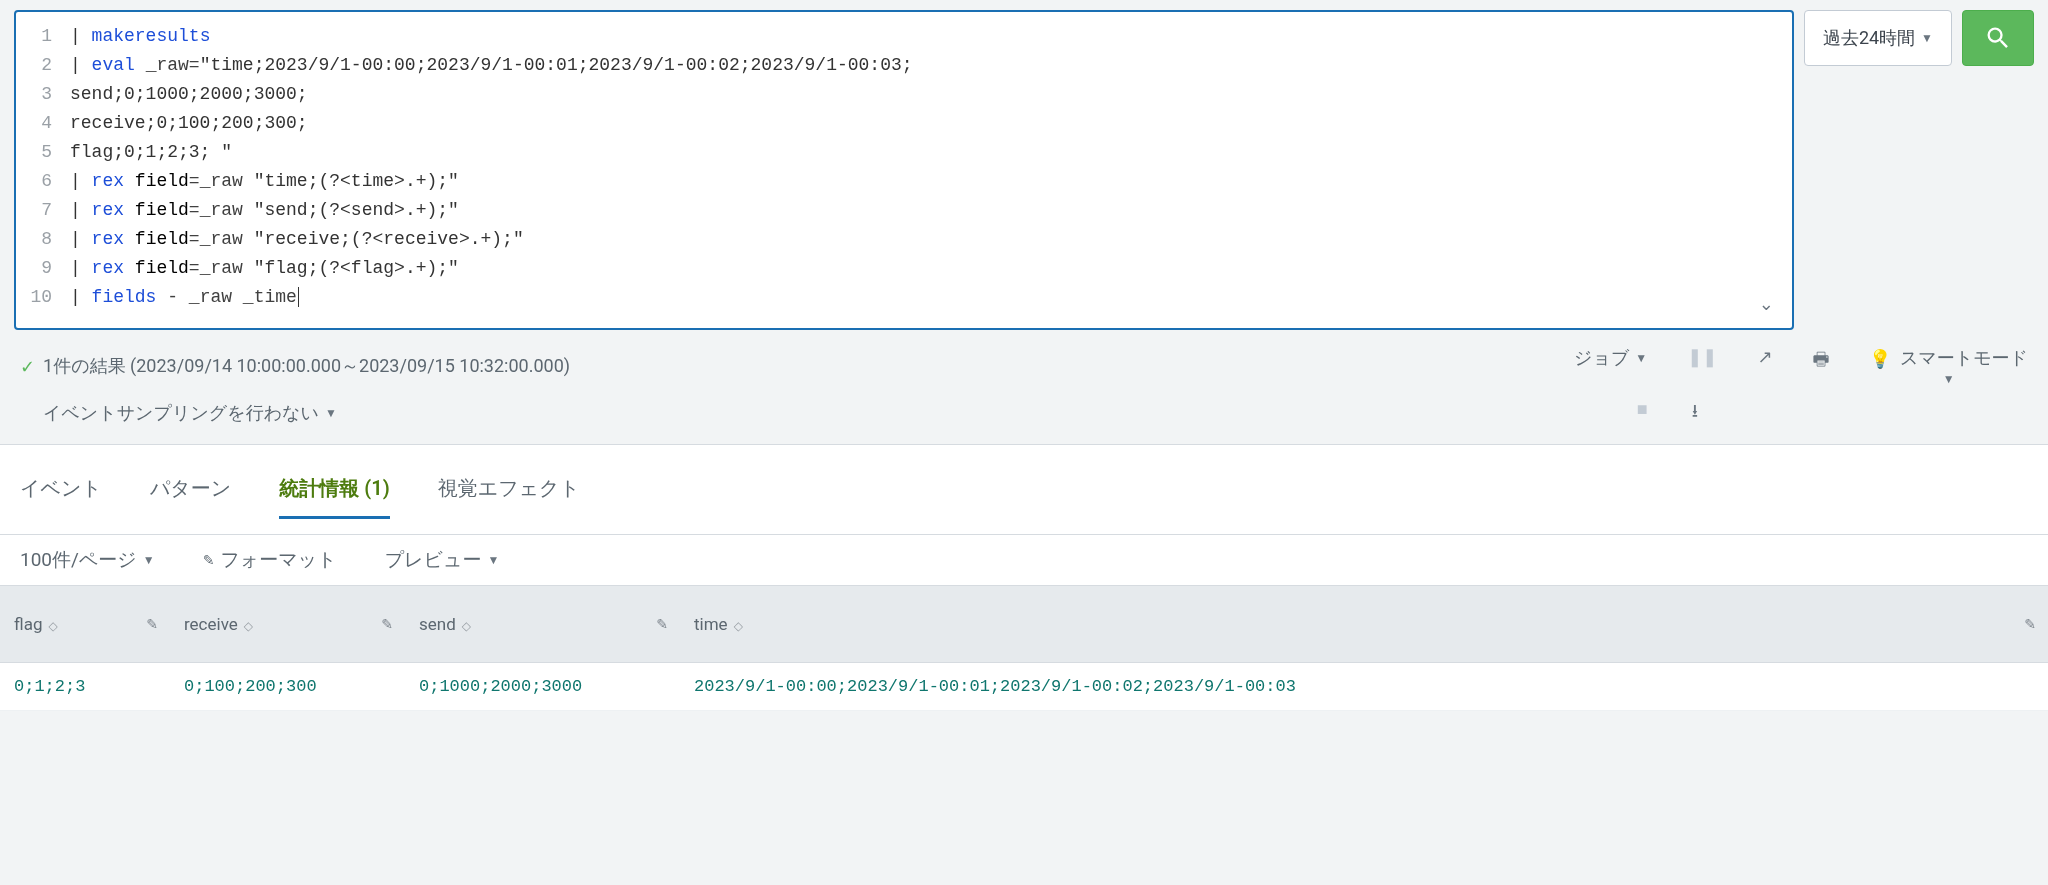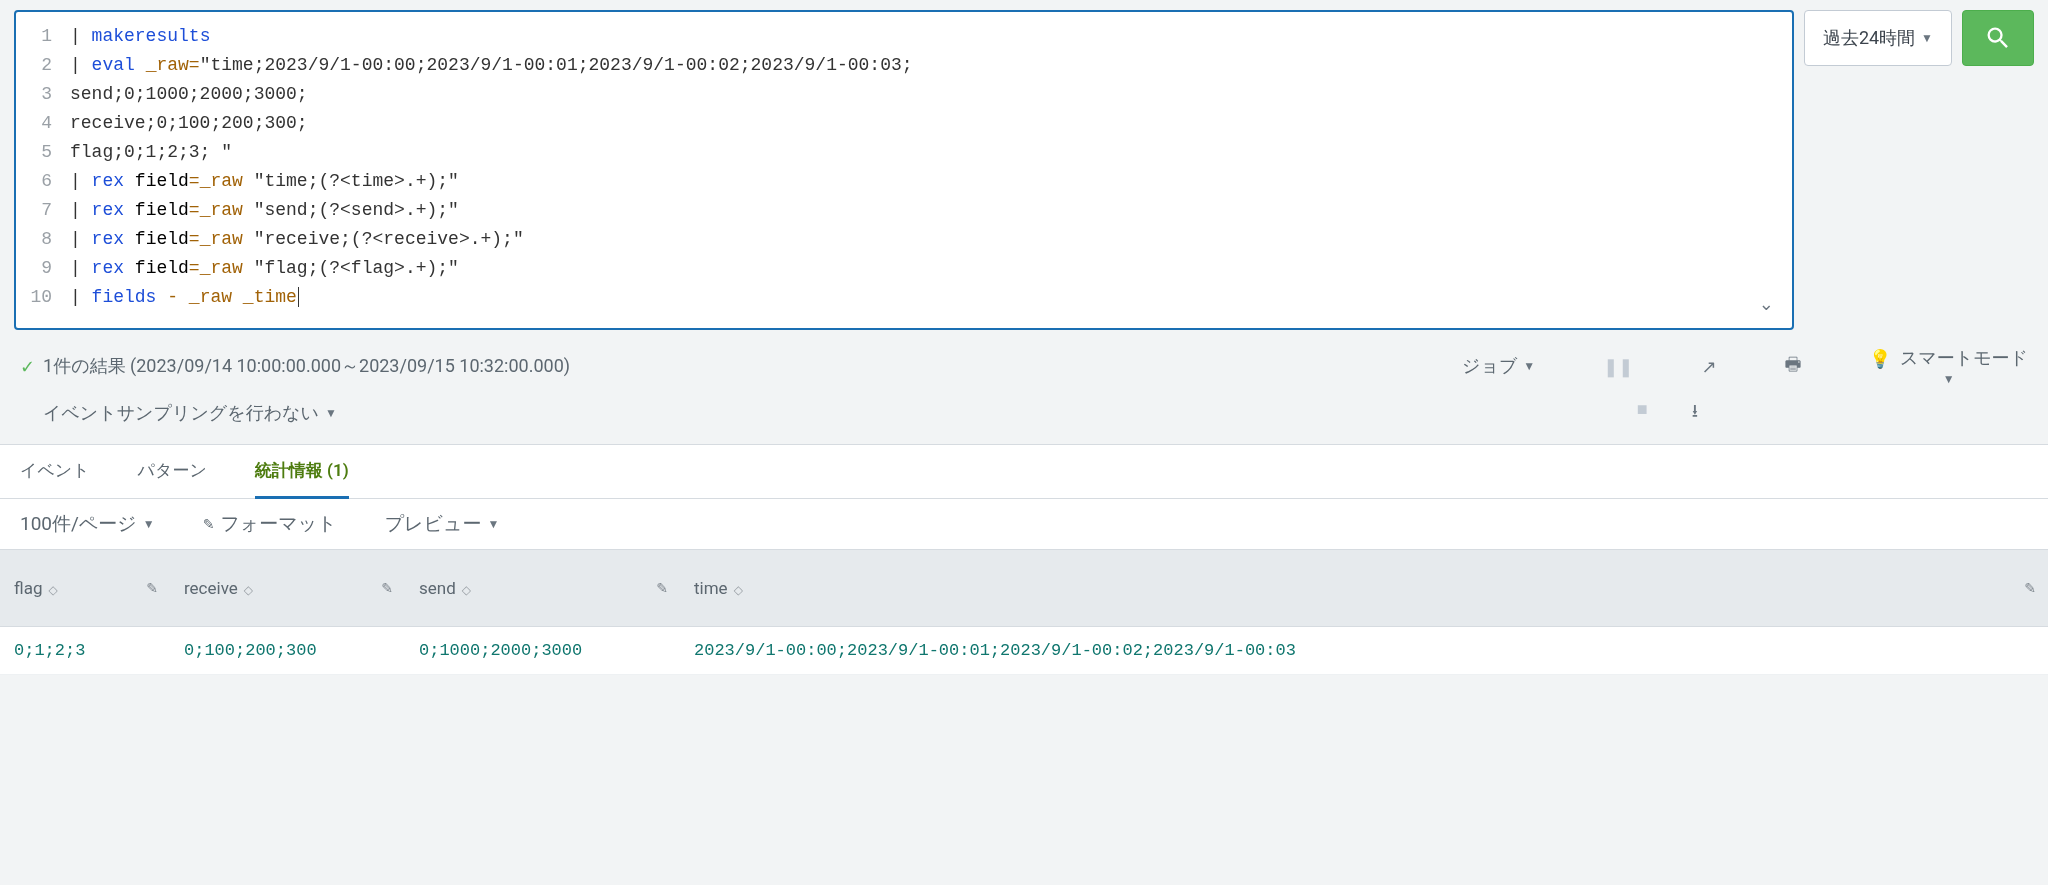--- a/index.html
+++ b/index.html
@@ -34,21 +34,21 @@
     text-align: right;
     padding-right: 18px;
     color: #9aa0a6;
     user-select: none;
   }
   .code { flex: 1; }
   .tk-pipe { color: #333; }
   .tk-cmd { color: #1d4ed8; }
   .tk-arg { color: #000000; }
   .tk-str { color: #333; }
-  .tk-plain { color: #a16207; }
+  .tk-plain { color: #404040; }
 
   .expand-chevron {
     position: absolute;
     right: 18px;
     bottom: 14px;
     color: #6b7680;
     font-size: 18px;
     cursor: pointer;
   }
 
@@ -85,21 +85,21 @@
   .status-row {
     display: flex;
     align-items: center;
     padding: 6px 20px;
     gap: 10px;
     font-size: 18px;
     color: #5c6770;
   }
   .status-left { display: flex; align-items: center; gap: 8px; flex: 1; }
   .check { color: #5cb85c; font-size: 18px; }
-  .status-actions { display: flex; align-items: center; gap: 68px; }
+  .status-actions { display: flex; align-items: flex-start; gap: 40px; }
   .job-menu { display: flex; align-items: center; gap: 6px; cursor: pointer; }
   .icon { color: #6b7680; cursor: pointer; font-size: 18px; }
   .icon.disabled { color: #c3cbd4; cursor: default; }
   .smartmode { display: flex; flex-direction: column; align-items: center; gap: 2px; cursor: pointer; }
   .smartmode-top { display: flex; align-items: center; gap: 8px; }
 
   .sampling-row {
     padding: 6px 20px 16px 43px;
     display: flex;
     align-items: center;
@@ -109,23 +109,23 @@
   }
   .sampling-actions { display: flex; gap: 44px; margin-left: auto; padding-right: 330px;}
   .sampling-item { display: flex; align-items: center; gap: 6px; cursor: pointer; }
 
   
   .tab-row {
     background: #ffffff;
     border-top: 1px solid #d6dbe0;
     border-bottom: 1px solid #d6dbe0;
     display: flex;
-    padding: 0 20px;
+    padding: 16px 20px;
     gap: 48px;
-    font-size: 17px;
+    font-size: 20px;
     color: #5c6770;
   }
   .tab { padding: 14px 0; cursor: pointer; }
   .tab.active { color: #4d7c0f; border-bottom: 3px solid #1a6fb3; margin-bottom: -1px; font-weight: 600;}
 
   
   .toolbar {
     background: #ffffff;
     display: flex;
     align-items: center;
@@ -229,20 +229,21 @@
     <div class="sampling-actions">
       <span class="icon disabled">■</span>
       <span class="icon">⭳</span>
     </div>
   </div>
 
   <div class="tab-row">
     <div class="tab">イベント</div>
     <div class="tab">パターン</div>
     <div class="tab active">統計情報 (1)</div>
+    <div class="tab">視覚エフェクト</div>
   </div>
 
   <div class="toolbar">
     <div class="toolbar-item">
       <span>100件/ページ</span>
       <span class="caret">▼</span>
     </div>
     <div class="toolbar-item">
       <span class="pencil">✎</span>
       <span>フォーマット</span>

